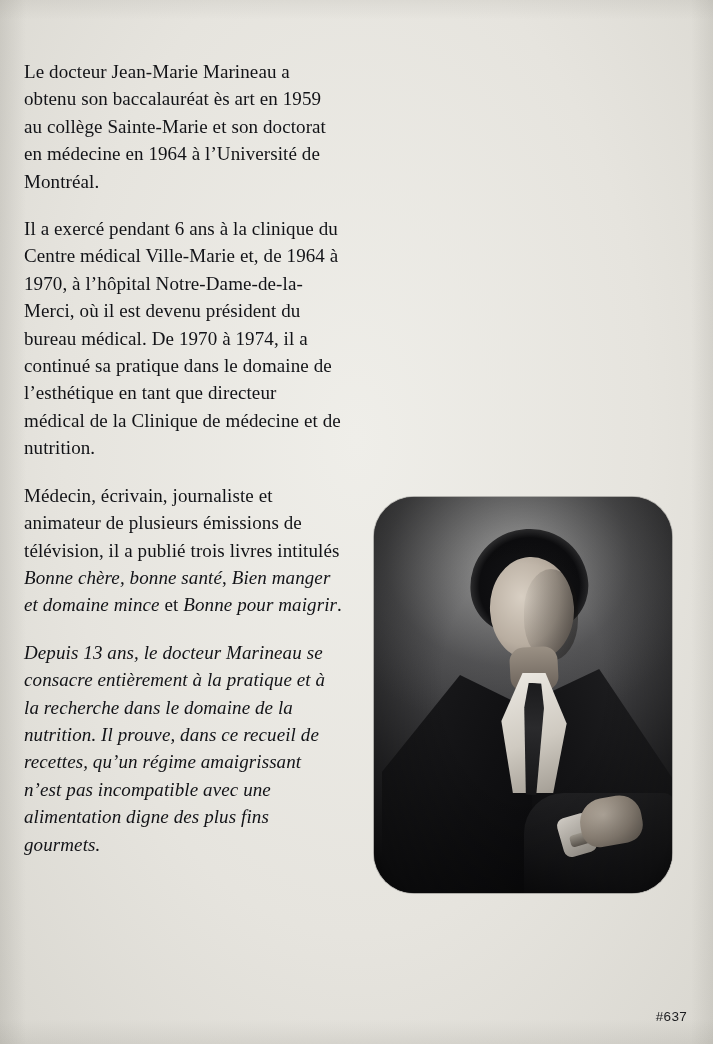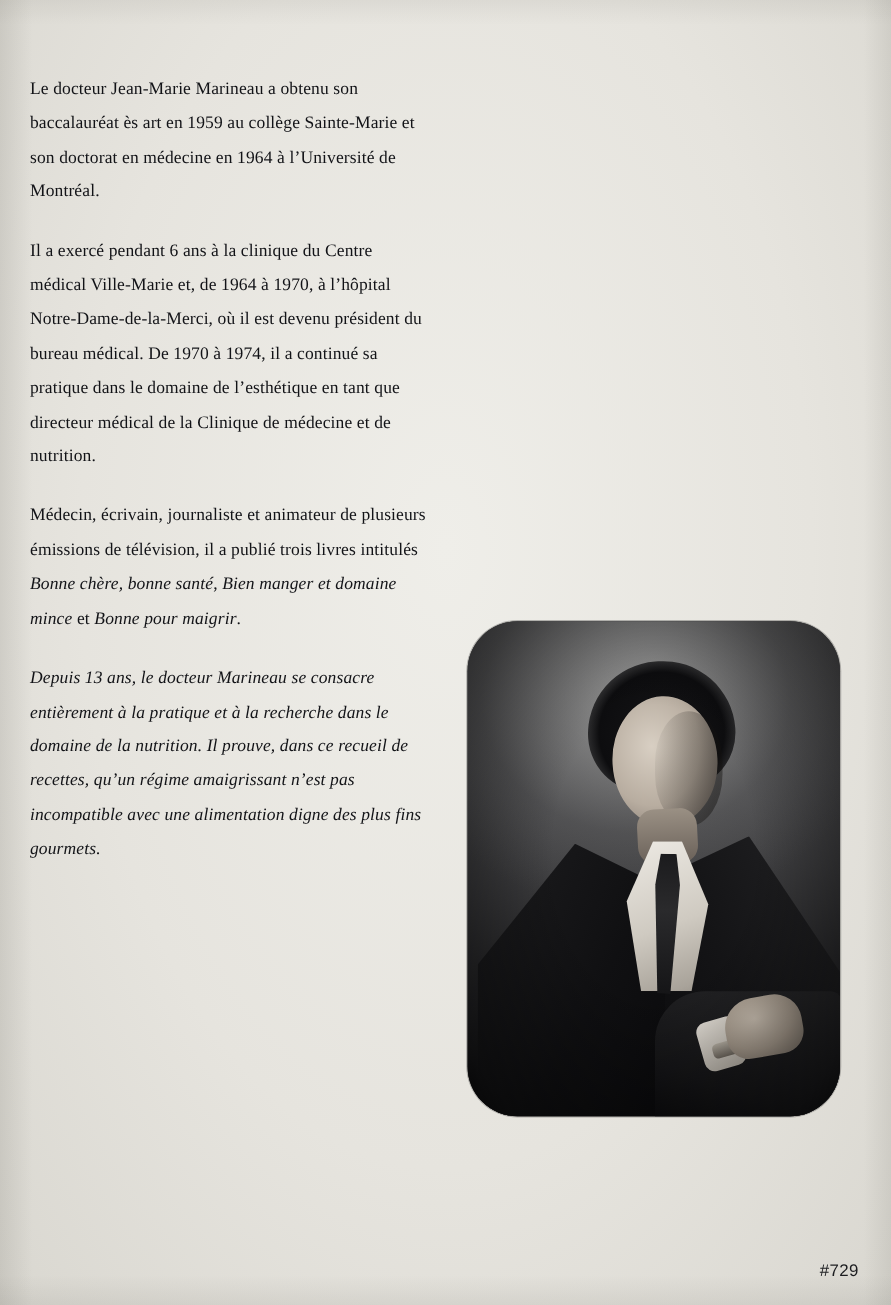--- a/index.html
+++ b/index.html
@@ -44,21 +44,21 @@
   }
 
   .text-column {
     position: absolute;
     left: 24px;
     top: 58px;
     width: 318px;
   }
 
   .para {
-    font-size: 14px;
+    font-size: 19px;
     line-height: 27.4px;
     letter-spacing: 0.1px;
     margin: 0 0 20px 0;
     text-align: left;
     color: #121317;
   }
   .para:last-child { margin-bottom: 0; font-style: italic; }
 
   .para em,
   .para i {
@@ -250,15 +250,15 @@
       <div class="shirt"></div>
       <div class="tie"></div>
       <div class="arm"></div>
       <div class="cuff"></div>
       <div class="watch"></div>
       <div class="hand"></div>
       <div class="photo-vignette"></div>
     </div>
   </div>
 
-  <div class="code">#729</div>
+  <div class="code">#637</div>
 
 </div>
 
 </body></html>

